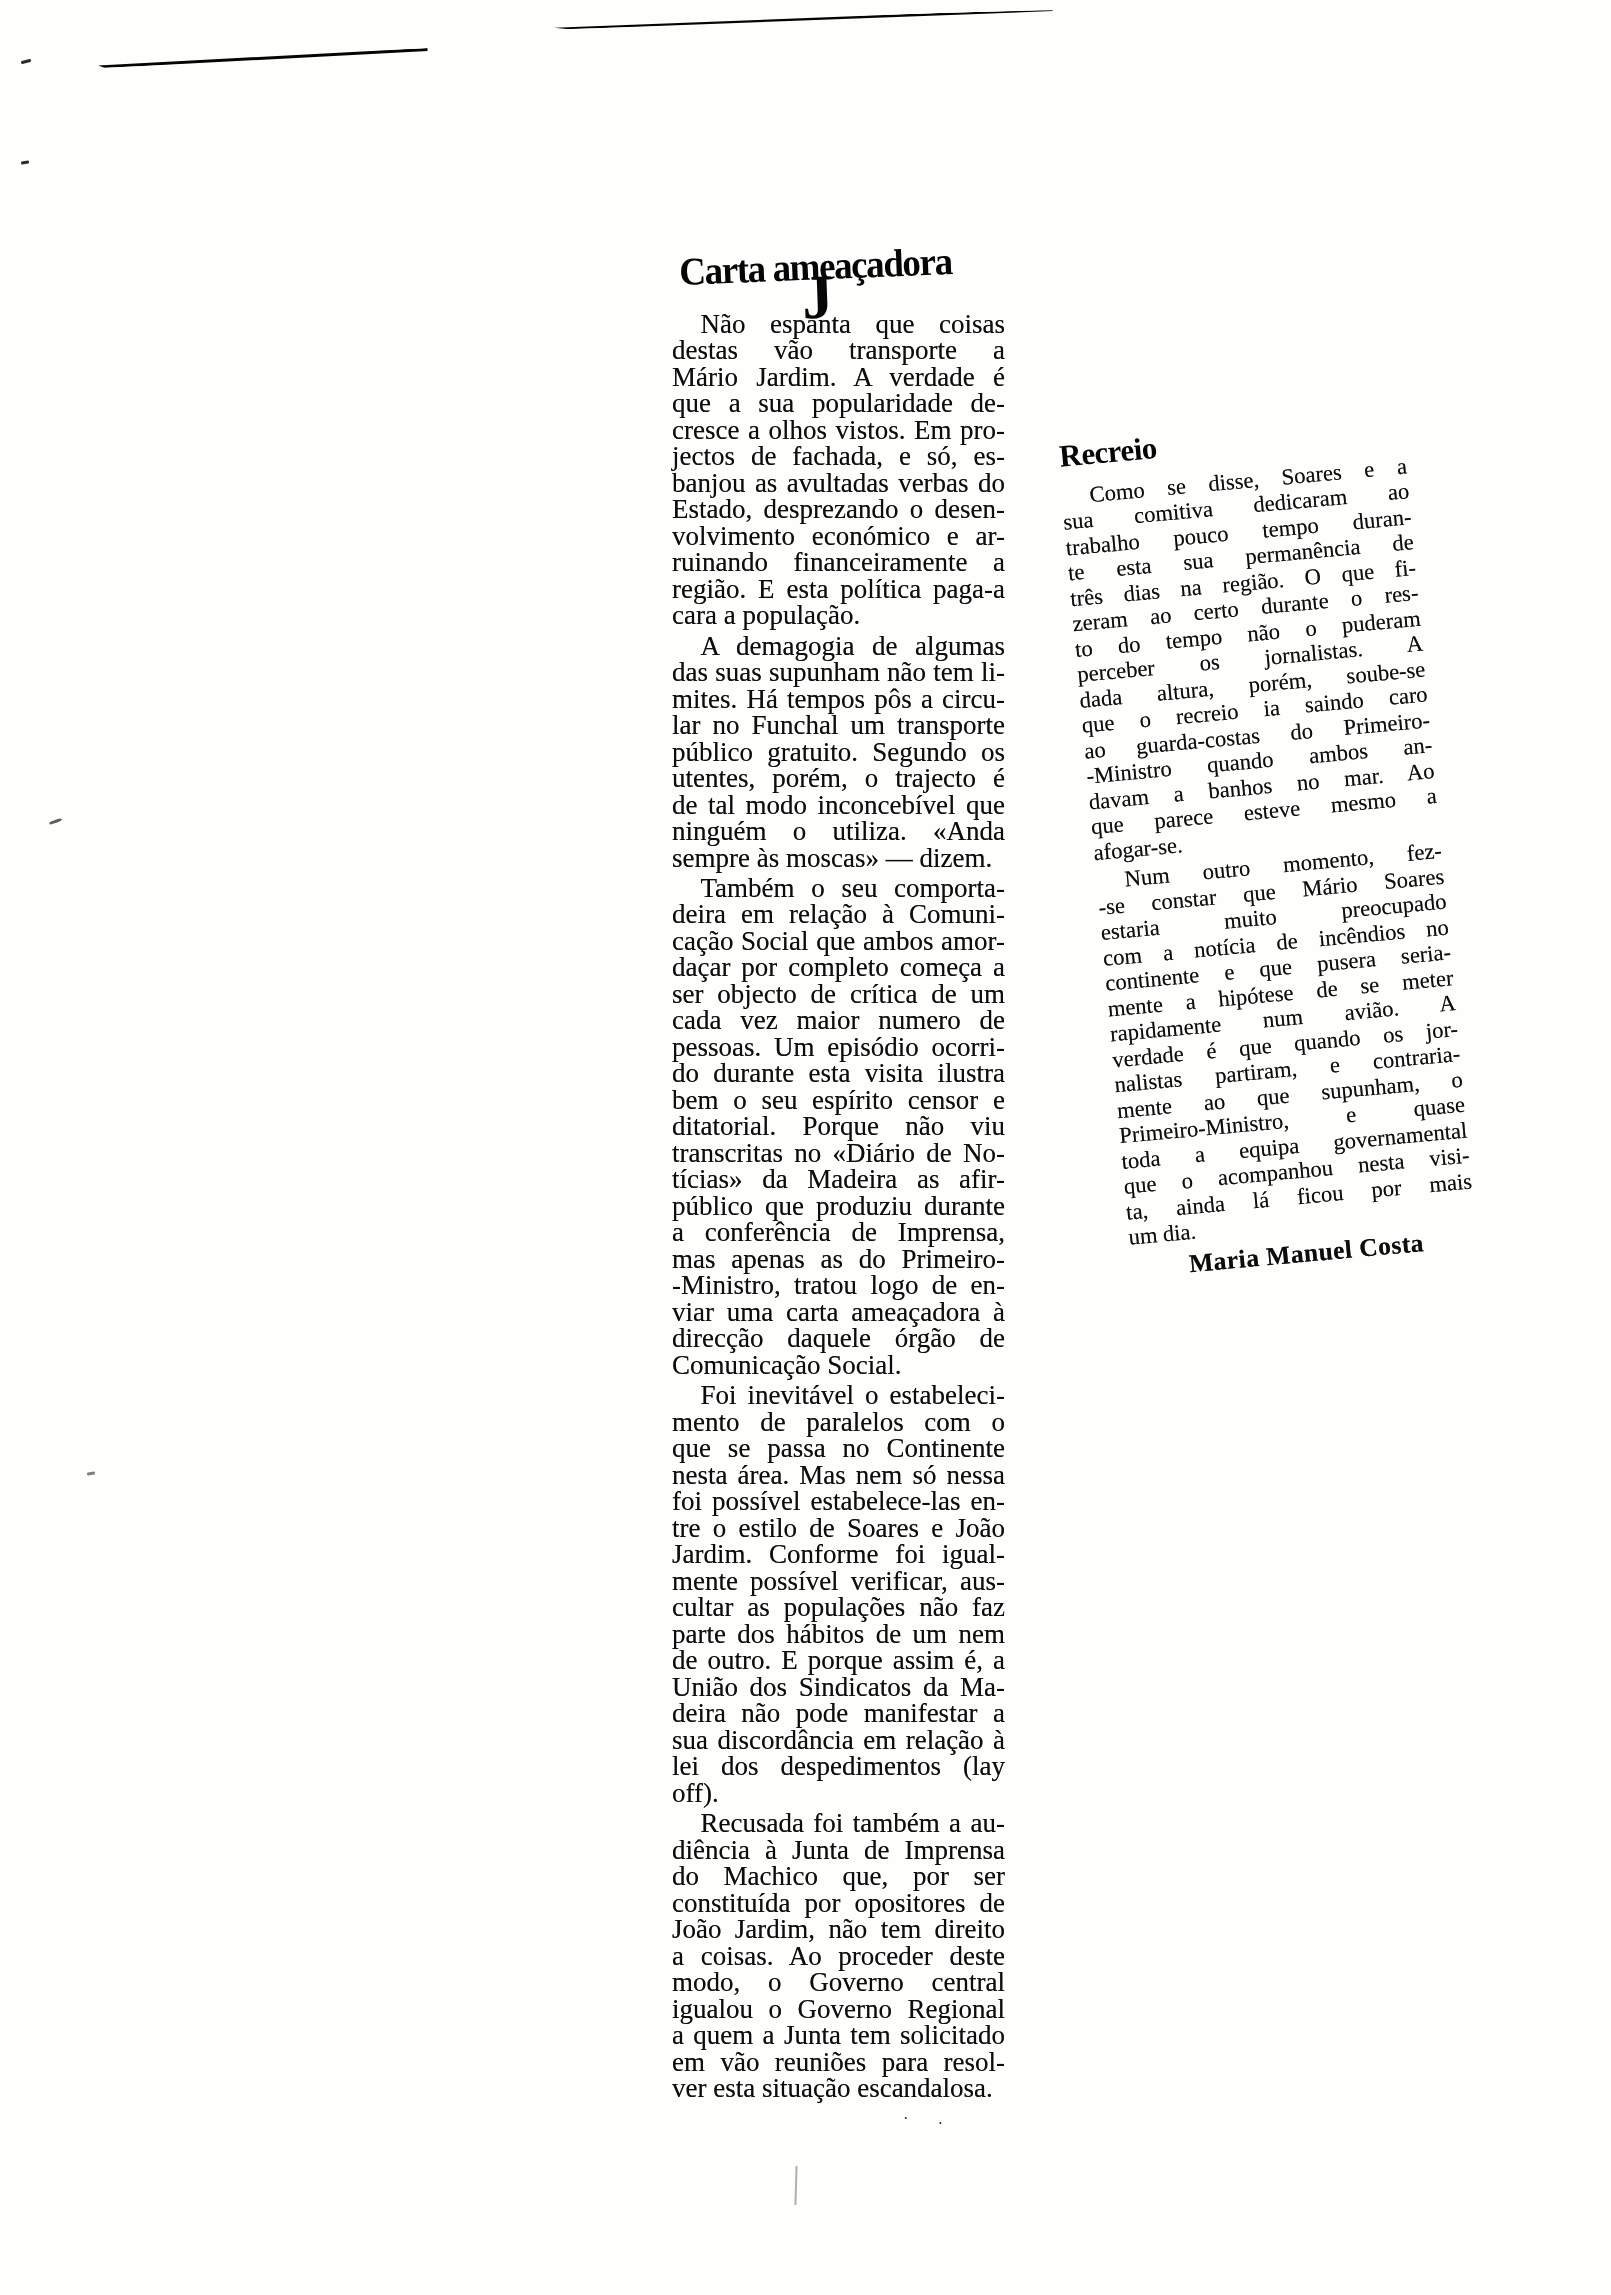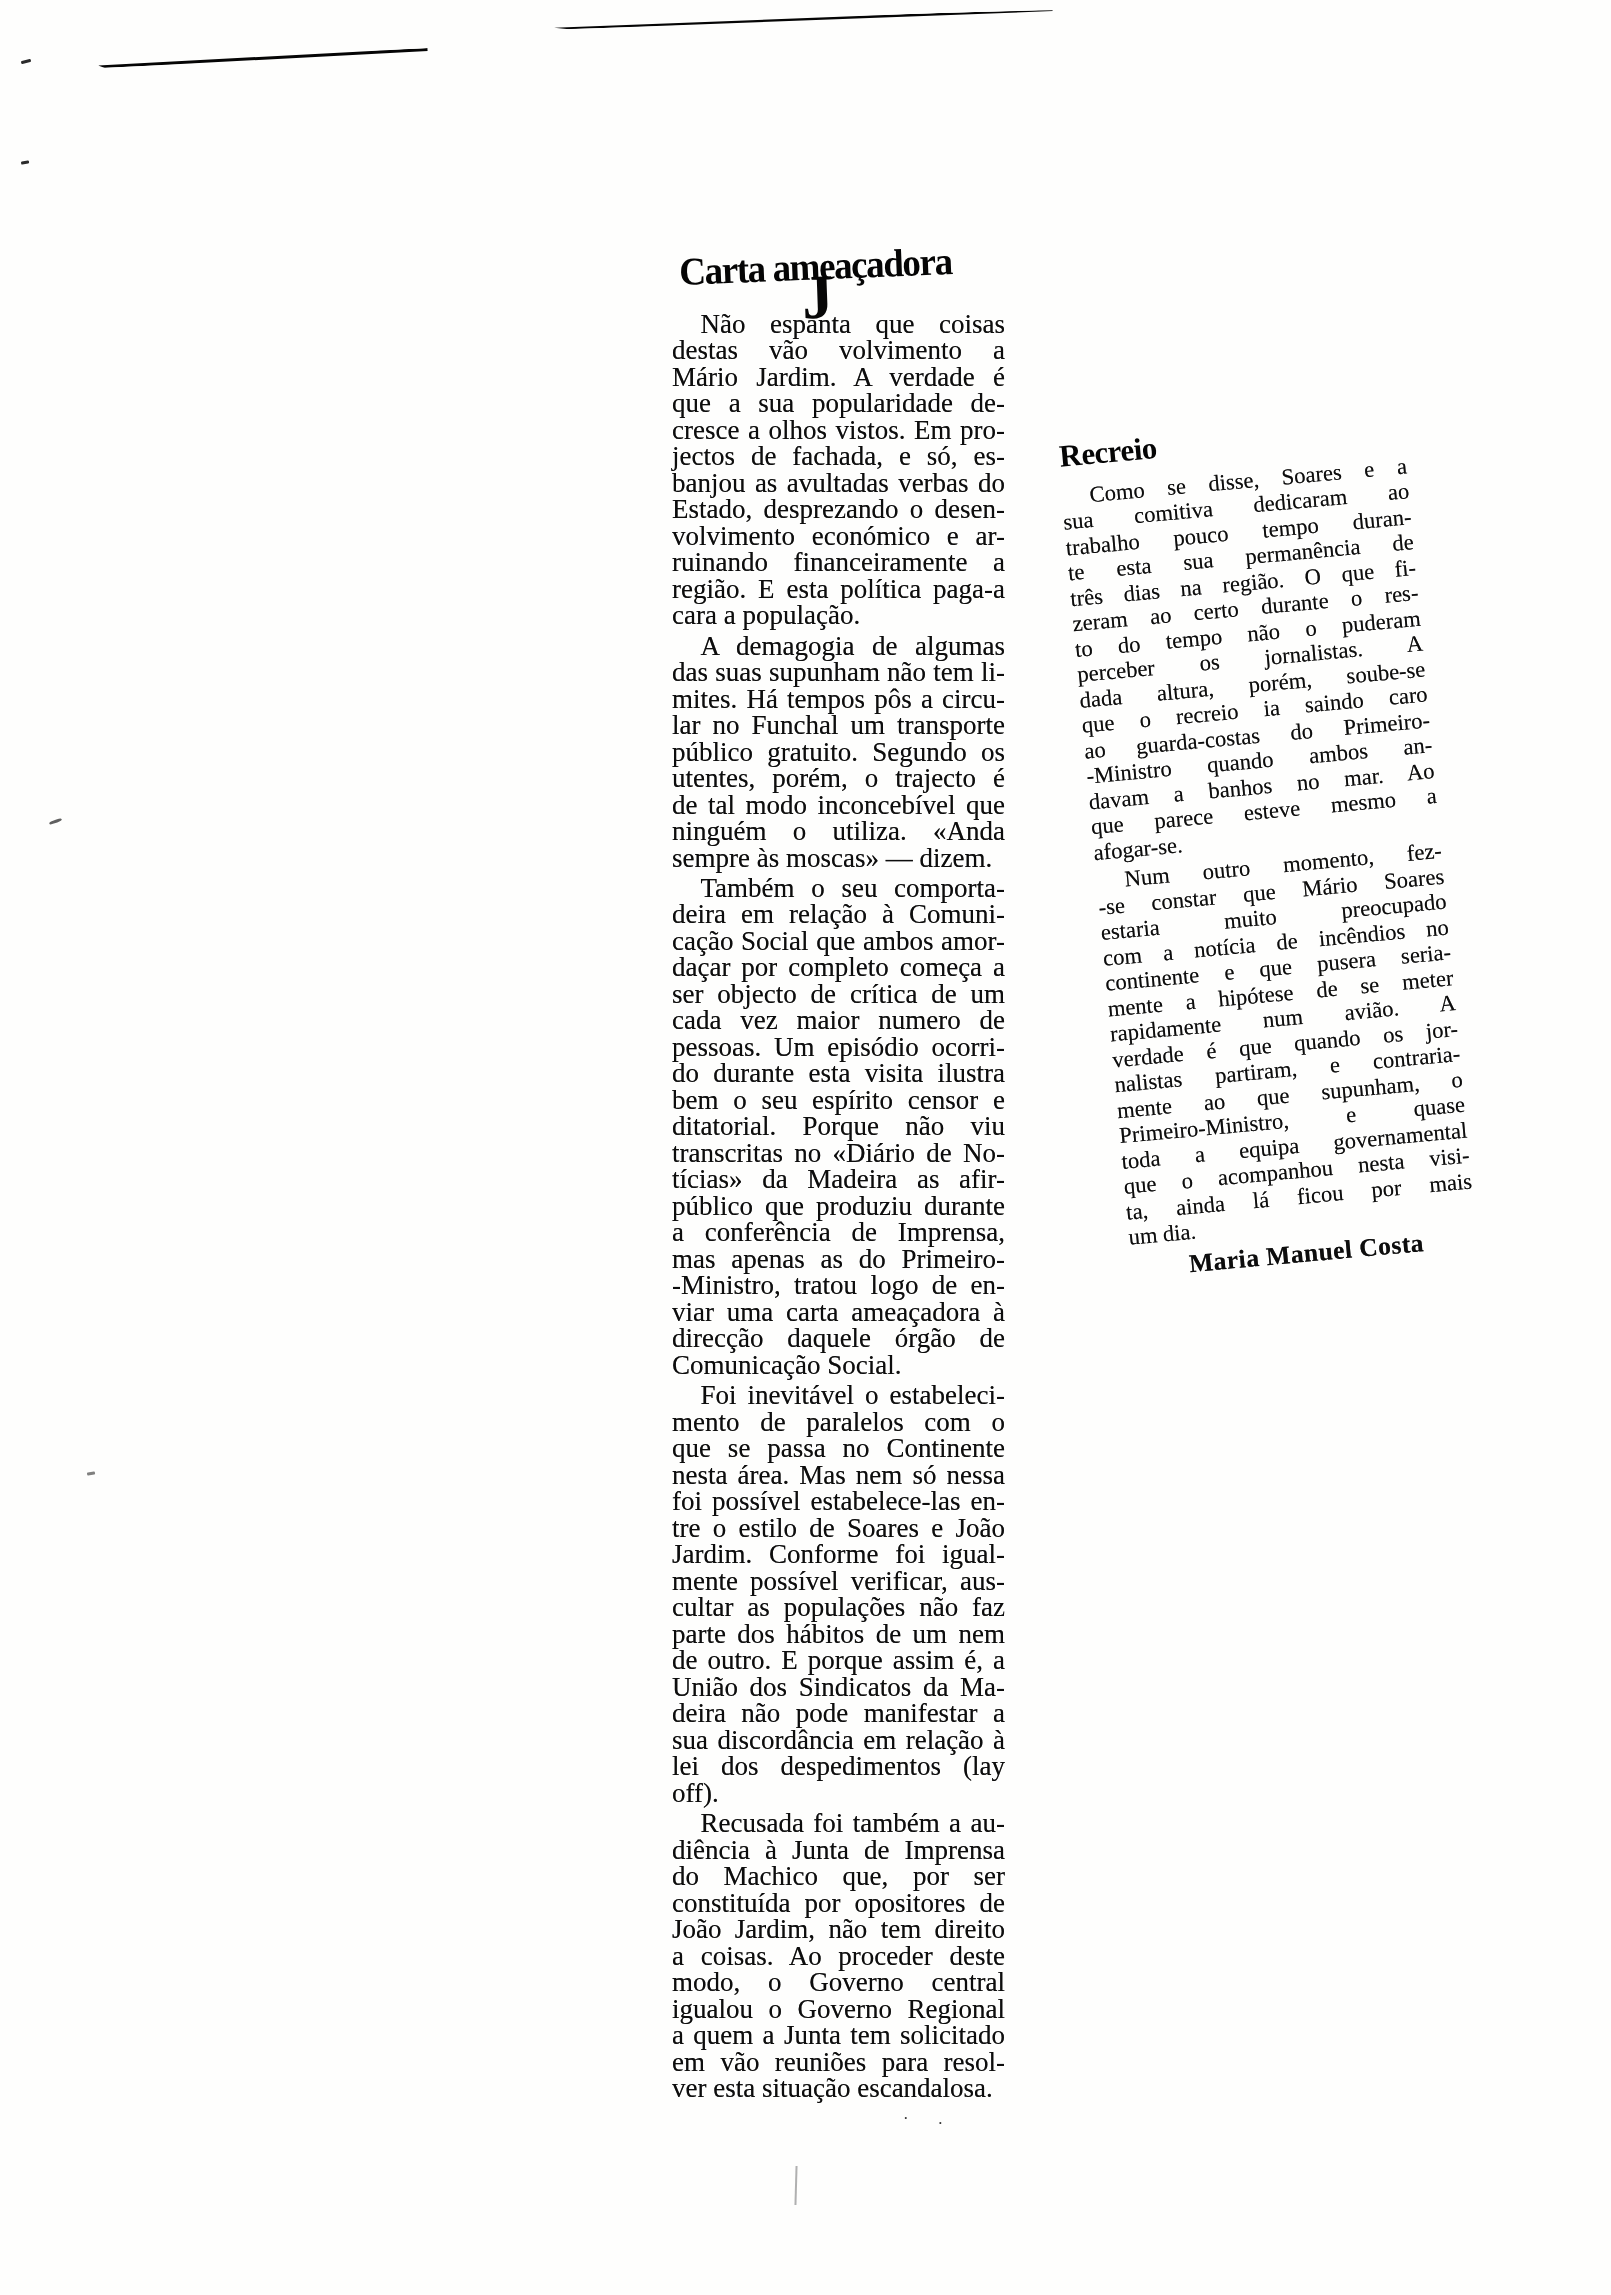--- a/index.html
+++ b/index.html
@@ -81,21 +81,21 @@
   <div class="margin-mark mm4"></div>
   <div class="ink-blot-j">J</div>
   <div class="stray-dots">· .</div>
   <div class="bottom-smudge"></div>
 
   <section class="col col-left">
     <h1 class="head head-left">Carta ameaçadora</h1>
     <div class="body-left">
         <div class="para">
           <div class="line first">Não espanta que coisas</div>
-          <div class="line">destas vão volvimento a</div>
+          <div class="line">destas vão transporte a</div>
           <div class="line">Mário Jardim. A verdade é</div>
           <div class="line">que a sua popularidade de-</div>
           <div class="line">cresce a olhos vistos. Em pro-</div>
           <div class="line">jectos de fachada, e só, es-</div>
           <div class="line">banjou as avultadas verbas do</div>
           <div class="line">Estado, desprezando o desen-</div>
           <div class="line">volvimento económico e ar-</div>
           <div class="line">ruinando financeiramente a</div>
           <div class="line">região. E esta política paga-a</div>
           <div class="line last">cara a população.</div>

